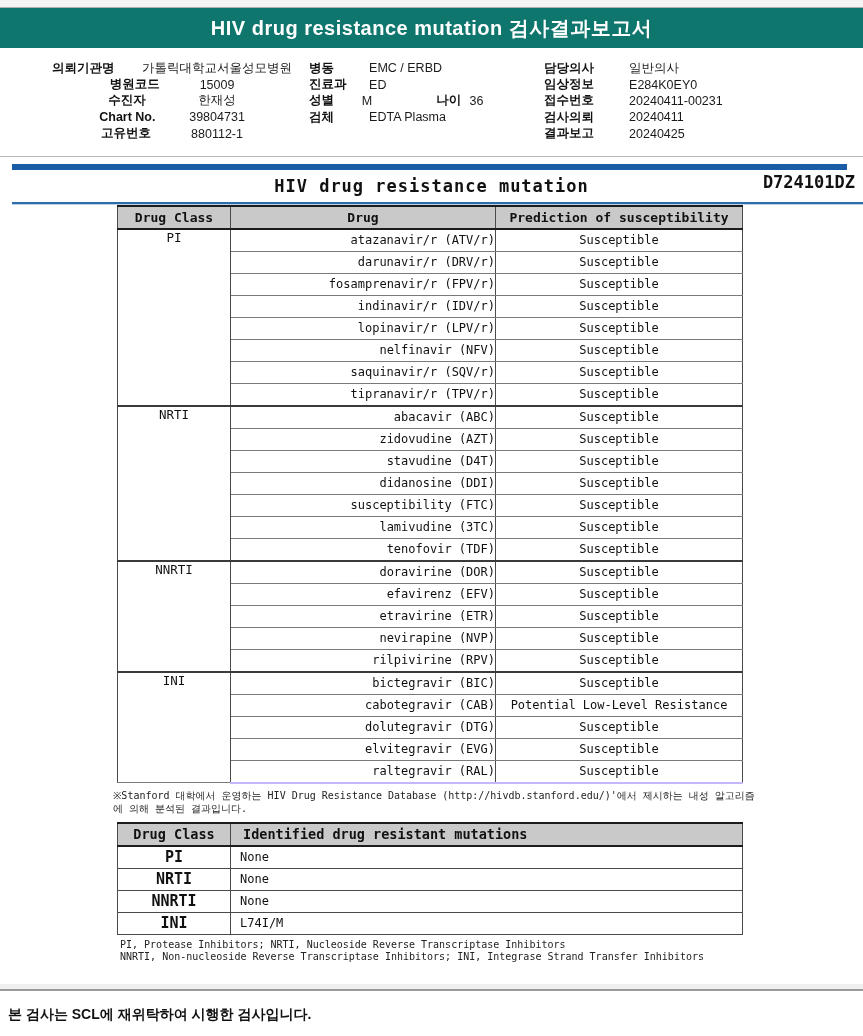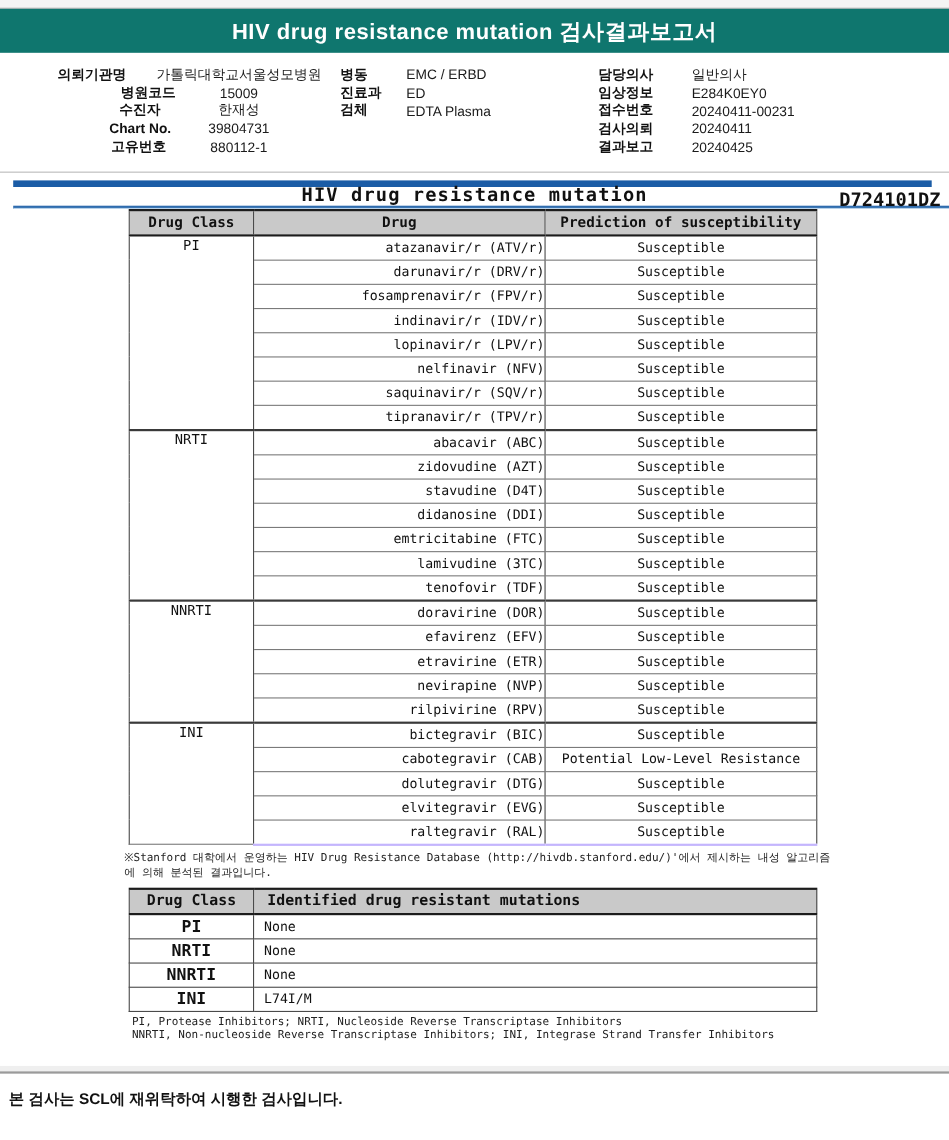--- a/index.html
+++ b/index.html
@@ -21,21 +21,21 @@
   .info-row{display:flex;height:16.4px;align-items:center;font-size:12.5px;white-space:nowrap;}
   .info-label{font-weight:bold;}
   .info-col1 .info-label{width:90px;}
   .info-col2 .info-label{width:60px;}
   .info-col3 .info-label{width:85px;}
   .info-value{color:#1a1a1a;}
   .info-col2 .has2 .info-value{width:85px;}
   .age-label{font-weight:bold;width:38px;}
   .rule-gray{border:none;border-top:1px solid #b9b9b9;margin:14px 0 0 0;}
   .blue-bar{height:6px;background:#1b5ca6;margin:7px 16px 0 12px;}
-  .section-title-row{position:relative;height:17px;display:flex;align-items:center;justify-content:center;}
+  .section-title-row{position:relative;height:32px;display:flex;align-items:center;justify-content:center;}
   .mono{font-family:"DejaVu Sans Mono","Liberation Mono",monospace;}
   .section-title{font-weight:bold;font-size:17px;letter-spacing:1px;}
   .section-code{position:absolute;right:8px;top:2px;font-weight:bold;font-size:17px;}
   .rule-blue{height:2px;background:#2f6cae;border-bottom:1px solid #b8d2ea;margin:0 0 0 12px;}
   
   table.rpt{border-collapse:collapse;table-layout:fixed;width:625px;margin-left:117px;
     font-family:"DejaVu Sans Mono","Liberation Mono",monospace;font-size:12px;}
   table.rpt th,table.rpt td{border:1px solid #4a4a4a;height:21px;padding:0;overflow:hidden;}
   table.rpt thead th{background:#c9c9c9;font-weight:bold;font-size:13px;
     border-top:2px solid #1c1c1c;border-bottom:2px solid #1c1c1c;text-align:center;}
@@ -98,20 +98,26 @@
     </div>
   <div class="info-col info-col2">
       <div class="info-row">
         <span class="info-label">병동</span>
         <span class="info-value">EMC / ERBD</span>
       </div>
       <div class="info-row">
         <span class="info-label">진료과</span>
         <span class="info-value">ED</span>
       </div>
+      <div class="info-row has2">
+        <span class="info-label">성별</span>
+        <span class="info-value">M</span>
+        <span class="age-label">나이</span>
+        <span class="info-value">36</span>
+      </div>
       <div class="info-row">
         <span class="info-label">검체</span>
         <span class="info-value">EDTA Plasma</span>
       </div>
     </div>
   <div class="info-col info-col3">
       <div class="info-row">
         <span class="info-label">담당의사</span>
         <span class="info-value">일반의사</span>
       </div>
@@ -201,21 +207,21 @@
       </tr>
       <tr>
         <td class="drug">stavudine (D4T)</td>
         <td class="pred">Susceptible</td>
       </tr>
       <tr>
         <td class="drug">didanosine (DDI)</td>
         <td class="pred">Susceptible</td>
       </tr>
       <tr>
-        <td class="drug">emtricitabine (FTC)</td>
+        <td class="drug">susceptibility (FTC)</td>
         <td class="pred">Susceptible</td>
       </tr>
       <tr>
         <td class="drug">lamivudine (3TC)</td>
         <td class="pred">Susceptible</td>
       </tr>
       <tr>
         <td class="drug">tenofovir (TDF)</td>
         <td class="pred">Susceptible</td>
       </tr>

